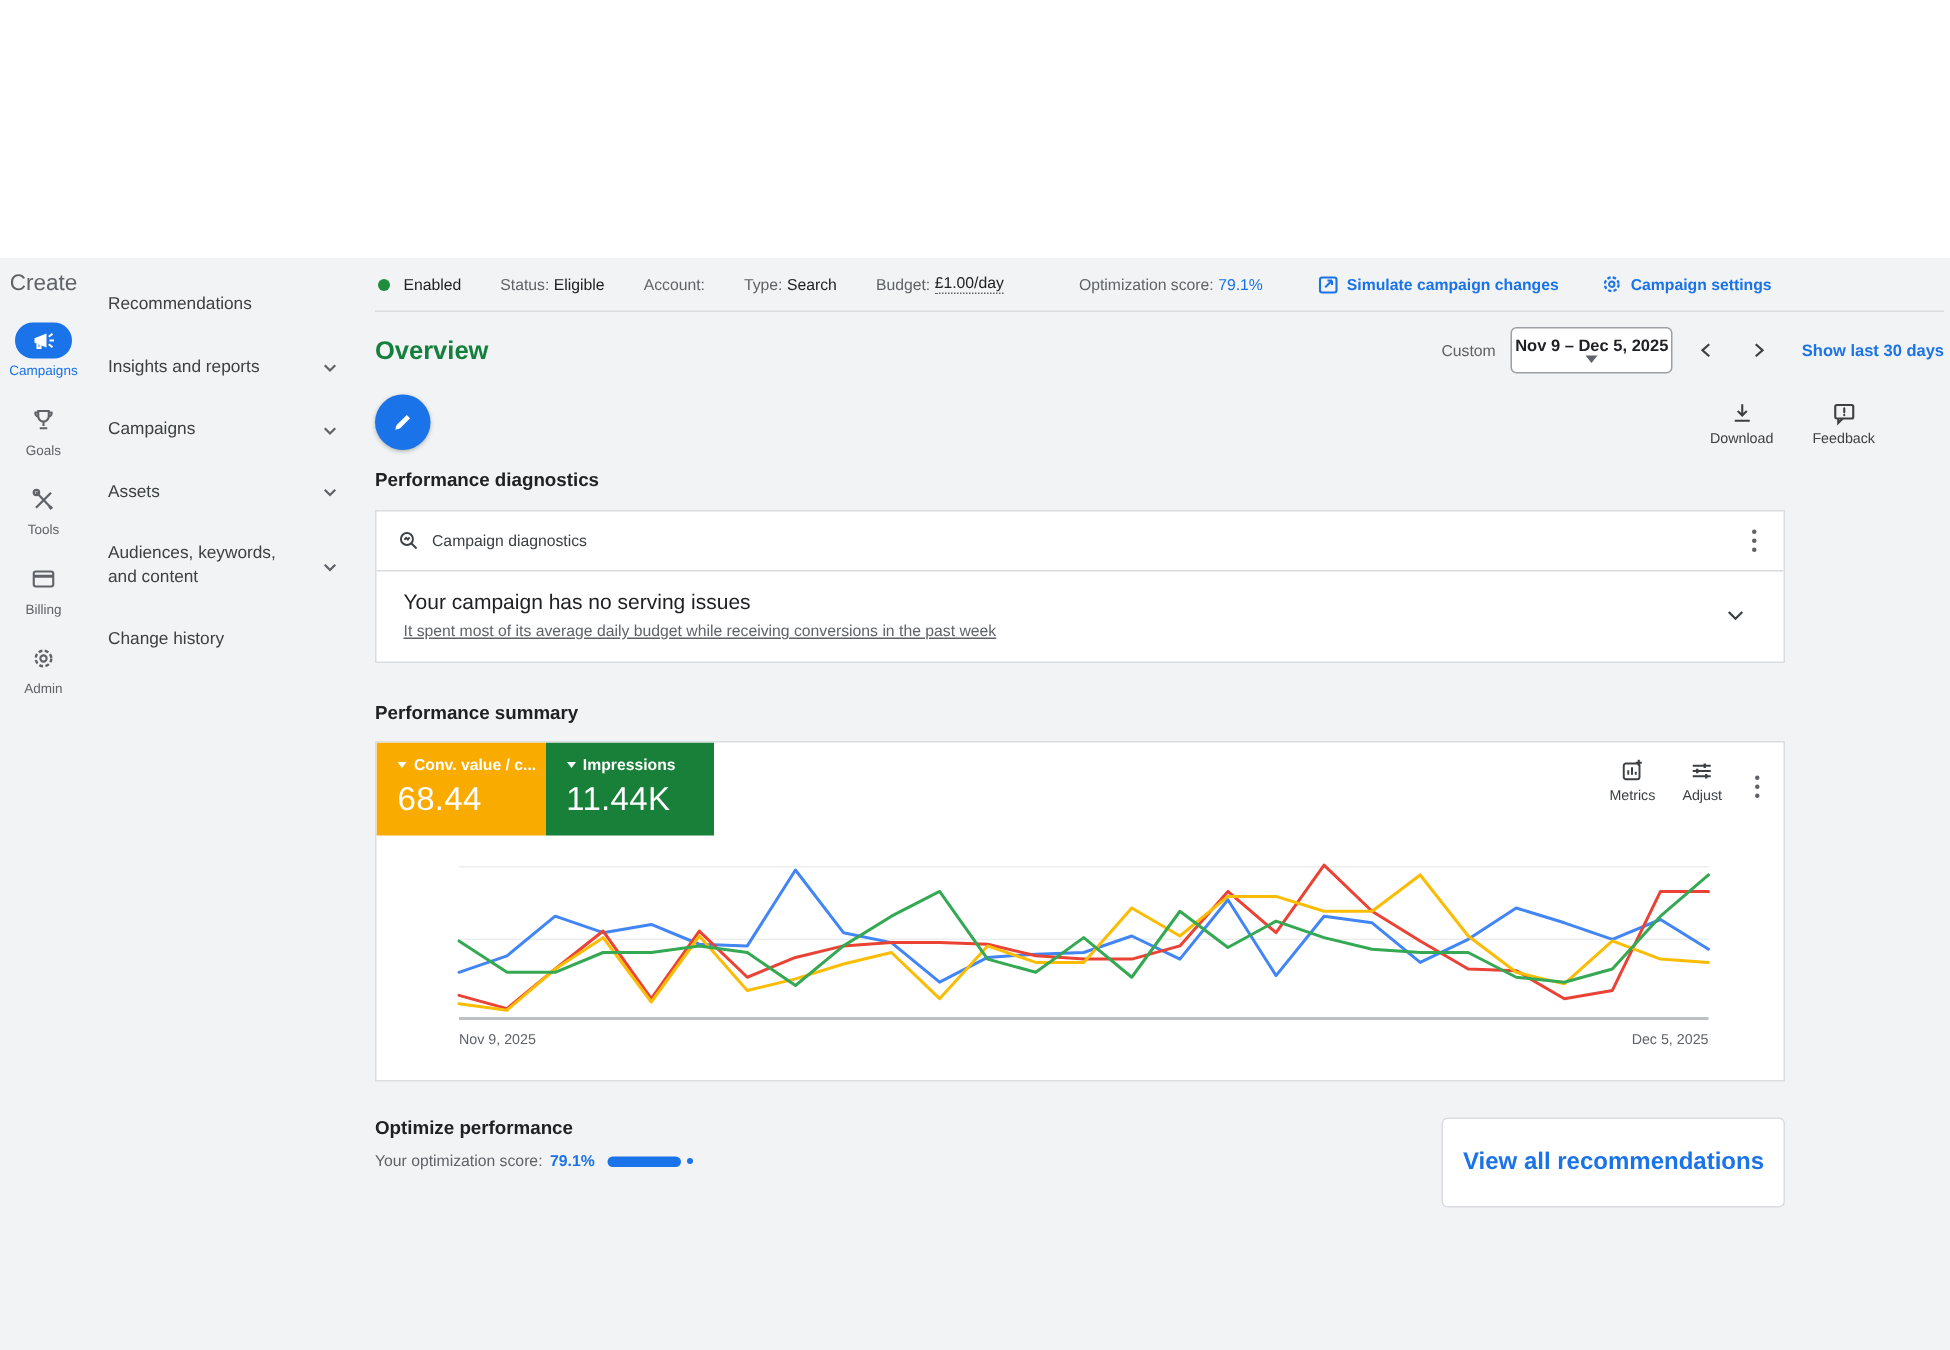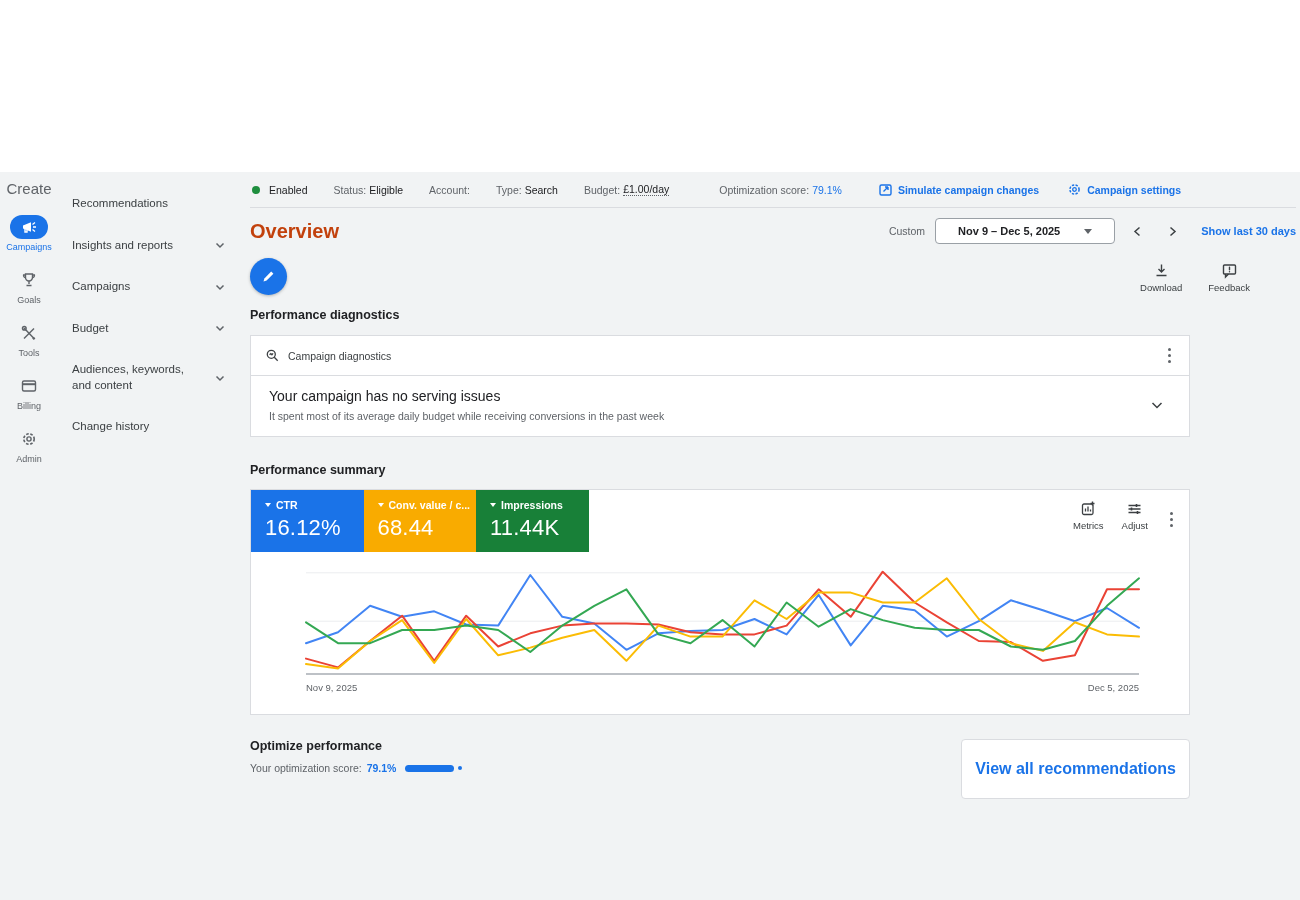--- a/index.html
+++ b/index.html
@@ -26,42 +26,42 @@
   .content { flex:1; padding:8px 15px 0 10px; }
   .status-row { display:flex; align-items:center; font-size:10.5px; color:#5f6368; padding:2px 0 10px 2px; border-bottom:1px solid #dadce0; }
   .status-item { margin-right:26px; display:flex; align-items:center; white-space:nowrap; }
   .dot { width:8px; height:8px; border-radius:50%; background:#1e8e3e; margin-right:6px; }
   .sv-strong { color:#202124; margin-left:3px; }
   .sv-dotted { border-bottom:1px dotted #5f6368; }
   .sv-blue { color:#1a73e8; margin-left:3px; }
   .status-link { color:#1a73e8; font-weight:bold; display:flex; align-items:center; gap:5px; cursor:pointer; margin-right:28px; }
 
   .overview-row { display:flex; align-items:center; justify-content:space-between; margin-top:10px; width:1046px; }
-  .overview-title { font-size:20px; color:#c2410c; }
+  .overview-title { font-size:17px; color:#15803d; }
   .range-controls { display:flex; align-items:center; gap:10px; }
   .custom-lbl { font-size:10.5px; color:#5f6368; }
-  .date-box { display:flex; align-items:center; gap:24px; border:1px solid #9aa0a6; border-radius:4px; background:#fff; padding:6px 22px; font-size:11px; color:#202124; font-weight:bold; cursor:pointer; }
+  .date-box { display:flex; align-items:center; gap:0; border:1px solid #9aa0a6; border-radius:4px; background:#fff; padding:6px 2px; font-size:11px; color:#202124; font-weight:bold; cursor:pointer;flex-direction:column; }
   .caret-down { width:0; height:0; border-left:4px solid transparent; border-right:4px solid transparent; border-top:5px solid #5f6368; }
   .nav-chev { padding:4px 6px; cursor:pointer; display:flex; align-items:center; }
   .show-link { font-size:11px; color:#1a73e8; font-weight:bold; cursor:pointer; margin-left:6px; }
 
   .fab-row { display:flex; align-items:flex-start; justify-content:space-between; margin-top:14px; width:1000px;gap:21px; }
   .fab { width:37px; height:37px; border-radius:50%; background:#1a73e8; display:flex; align-items:center; justify-content:center; box-shadow:0 1px 3px rgba(60,64,67,.35); cursor:pointer; }
   .dl-fb { display:flex; gap:26px; margin-top:4px; }
   .icon-btn { display:flex; flex-direction:column; align-items:center; font-size:9.5px; color:#3c4043; cursor:pointer; gap:3px; }
 
   .section-title { font-size:12.5px; color:#202124; font-weight:bold; margin-top:13px; }
 
   .card { width:940px; background:#fff; border:1px solid #dadce0; border-radius:0; }
   .diag-card { margin-top:13px; }
   .diag-head { display:flex; align-items:center; justify-content:space-between; padding:8px 14px; border-bottom:1px solid #dadce0; }
   .diag-head-left { display:flex; align-items:center; gap:8px; font-size:10.5px; color:#3c4043; }
   .diag-body { display:flex; align-items:center; justify-content:space-between; padding:12px 18px 14px 18px; }
   .diag-headline { font-size:14px; color:#202124; }
-  .diag-sub { font-size:10.5px; color:#5f6368; margin-top:6px; }
+  .diag-sub { font-size:10.5px; color:#5f6368; margin-top:6px;text-decoration:underline; }
   .menu-dots { display:flex; flex-direction:column; gap:3px; padding:4px; cursor:pointer; }
   .menu-dots i { width:3px; height:3px; border-radius:50%; background:#5f6368; display:block; }
 
   .chart-card { margin-top:12px; overflow:hidden; }
   .metric-strip { display:flex; align-items:flex-start; position:relative; }
   .metric-card { width:112.5px; height:62px; padding:9px 0 0 14px; color:#fff; cursor:pointer; }
   .metric-card .m-label { font-size:10.5px; font-weight:bold; display:flex; align-items:center; gap:5px; white-space:nowrap; overflow:hidden; }
   .m-caret { width:0; height:0; border-left:3.5px solid transparent; border-right:3.5px solid transparent; border-top:4.5px solid #fff; flex-shrink:0; }
   .metric-card .m-value { font-size:22px; margin-top:4px; letter-spacing:.2px; }
   .strip-actions { position:absolute; right:12px; top:10px; display:flex; align-items:flex-start; gap:18px; }
@@ -148,21 +148,21 @@
           <path d="M2.5 4.5L6 8l3.5-3.5"></path>
         </svg>
     </div>
     <div class="subnav-item">
       <span class="lbl">Campaigns</span>
       <svg width="12" height="12" viewBox="0 0 12 12" fill="none" stroke="#5f6368" stroke-width="1.5">
           <path d="M2.5 4.5L6 8l3.5-3.5"></path>
         </svg>
     </div>
     <div class="subnav-item">
-      <span class="lbl">Budget</span>
+      <span class="lbl">Assets</span>
       <svg width="12" height="12" viewBox="0 0 12 12" fill="none" stroke="#5f6368" stroke-width="1.5">
           <path d="M2.5 4.5L6 8l3.5-3.5"></path>
         </svg>
     </div>
     <div class="subnav-item">
       <span class="lbl">Audiences, keywords, and content</span>
       <svg width="12" height="12" viewBox="0 0 12 12" fill="none" stroke="#5f6368" stroke-width="1.5">
           <path d="M2.5 4.5L6 8l3.5-3.5"></path>
         </svg>
     </div>
@@ -286,27 +286,20 @@
             <path d="M3.5 6L8 10.5 12.5 6"></path>
           </svg>
       </div>
     </div>
 
     <div class="section-title" style="margin-top:26px;">Performance summary</div>
 
     <div class="card chart-card">
       <div class="metric-strip">
         <div id="metric-cards" style="display:flex;">
-            <div class="metric-card" style="background: rgb(26, 115, 232);">
-              <div class="m-label">
-                <span class="m-caret"></span>
-                <span>CTR</span>
-              </div>
-              <div class="m-value">16.12%</div>
-            </div>
             <div class="metric-card" style="background: rgb(249, 171, 0);">
               <div class="m-label">
                 <span class="m-caret"></span>
                 <span>Conv. value / c...</span>
               </div>
               <div class="m-value">68.44</div>
             </div>
             <div class="metric-card" style="background: rgb(24, 128, 56);">
               <div class="m-label">
                 <span class="m-caret"></span>

